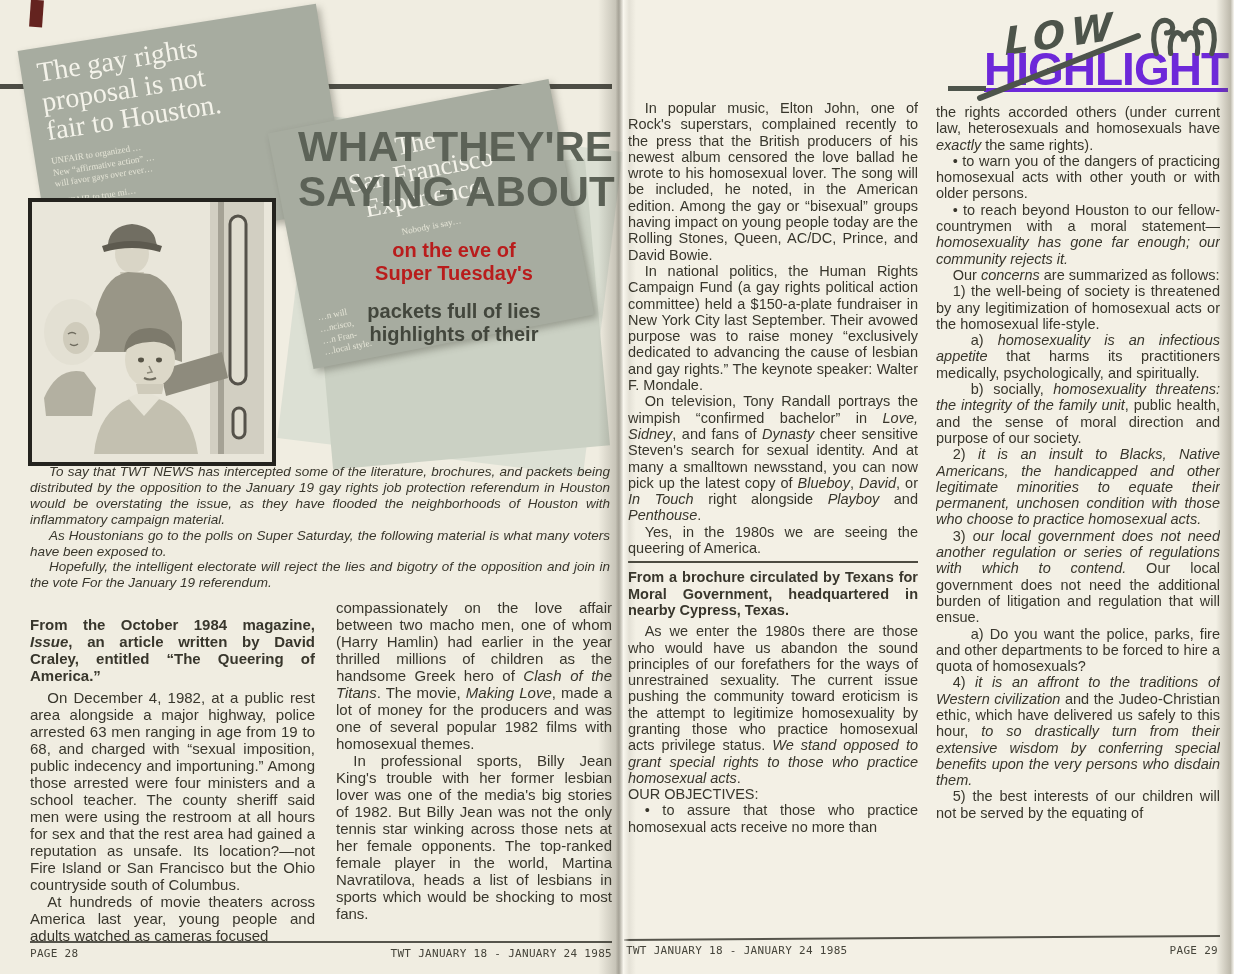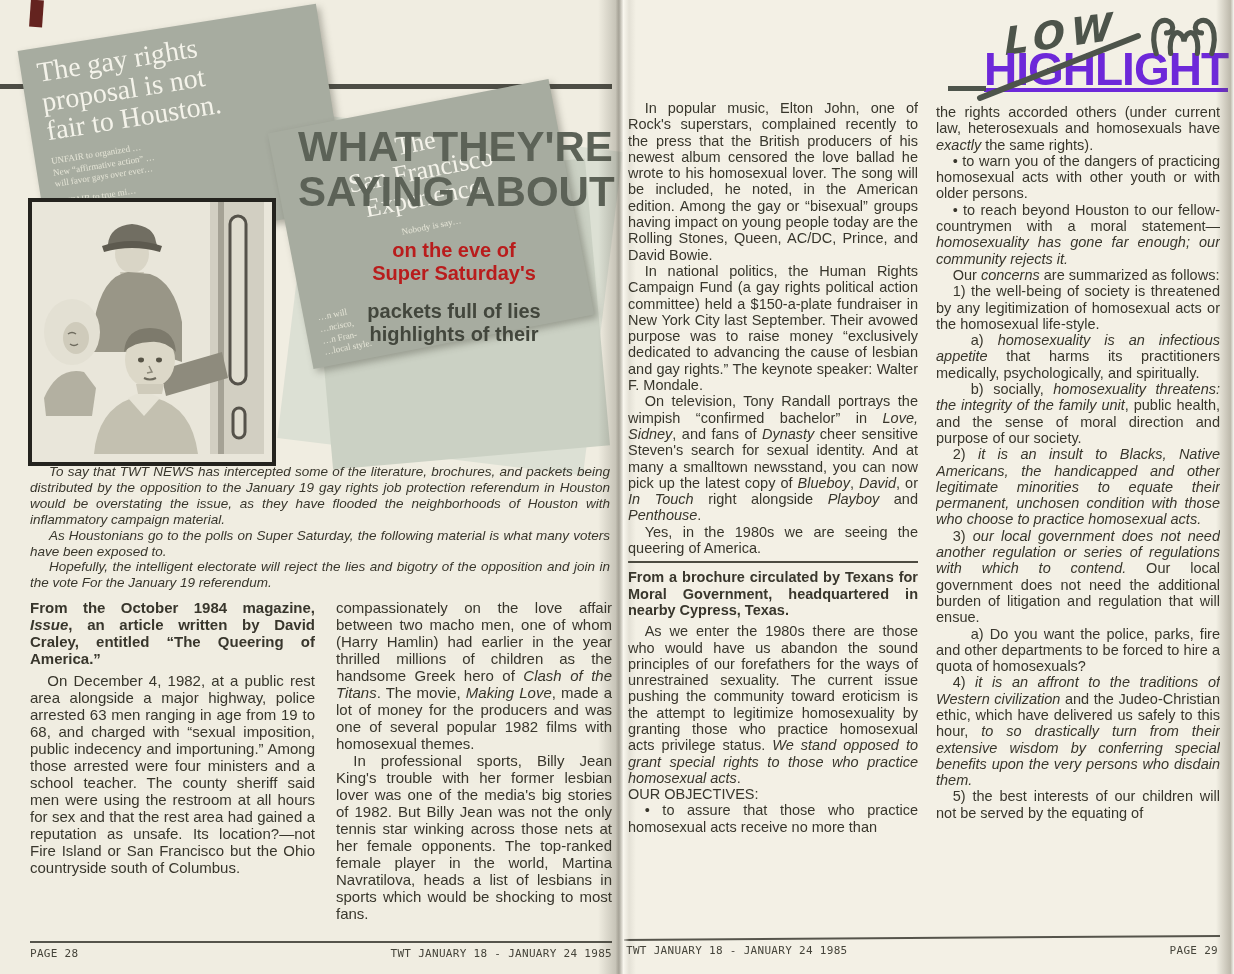--- a/index.html
+++ b/index.html
@@ -41,21 +41,21 @@
          text-align:justify;color:#38362c;z-index:6;}
   .intro p{margin:0;text-indent:1.4em;}
 
   .col{position:absolute;text-align:justify;color:#38362c;overflow:hidden;z-index:6;}
   .col p{margin:0;text-indent:1.15em;}
   .col p.lead{font-weight:700;text-indent:0;margin-bottom:5px;}
   .col p.noindent{text-indent:0;}
   .col p.indent2{text-indent:2.4em;}
   .col-left-page{font-size:15px;line-height:17px;}
   .col-right-page{font-size:14.5px;line-height:16.3px;}
-  .col1{left:30px;top:599px;width:285px;height:338px;}
+  .col1{left:30px;top:616px;width:285px;height:338px;}
   .col2{left:336px;top:599px;width:276px;height:338px;}
   .col3{left:628px;top:100px;width:290px;height:842px;}
   .col4{left:936px;top:104px;width:284px;height:838px;}
   .section-rule{height:2px;background:#4c4b41;margin:5px 0 6px 0;}
 
   .footer-rule{height:2px;background:#55544b;z-index:6;}
   .footer-text{font-family:"DejaVu Sans Mono",monospace;font-size:11px;color:#45443a;
                letter-spacing:.3px;z-index:6;white-space:nowrap;}
 
   
@@ -140,37 +140,38 @@
       <path d="M62,252 Q66,208 100,196 L112,200 L124,196 Q160,206 166,252 Z" fill="#c3c0b0"></path>
       <path d="M96,196 L112,214 L128,196 L120,192 L104,192 Z" fill="#e6e3d6"></path>
     </svg>
   </div>
 
   <div class="abs headline">
     <div class="hl-line">WHAT THEY'RE</div>
     <div class="hl-line">SAYING ABOUT</div>
     <div class="hl-sub">
       <div>on the eve of</div>
-      <div>Super Saturday's</div>
+      <div>Super Tuesday's</div>
     </div>
     <div class="hl-tag">
       <div>packets full of lies</div>
       <div>highlights of their</div>
     </div>
   </div>
 
   <div class="abs intro">
     <p>To say that TWT NEWS has intercepted some of the literature, brochures, and packets being distributed by the opposition to the January 19 gay rights job protection referendum in Houston would be overstating the issue, as they have flooded the neighborhoods of Houston with inflammatory campaign material.</p>
     <p>As Houstonians go to the polls on Super Saturday, the following material is what many voters have been exposed to.</p>
     <p>Hopefully, the intelligent electorate will reject the lies and bigotry of the opposition and join in the vote For the January 19 referendum.</p>
   </div>
 
   <div class="col col-left-page col1">
     <p class="lead">From the October 1984 magazine, <i>Issue</i>, an article written by David Craley, entitled “The Queering of America.”</p>
     <p>On December 4, 1982, at a public rest area alongside a major highway, police arrested 63 men ranging in age from 19 to 68, and charged with “sexual imposition, public indecency and importuning.” Among those arrested were four ministers and a school teacher. The county sheriff said men were using the restroom at all hours for sex and that the rest area had gained a reputation as unsafe. Its location?—not Fire Island or San Francisco but the Ohio countryside south of Columbus.</p>
+    <p>At hundreds of movie theaters across America last year, young people and adults watched as cameras focused</p>
   </div>
   <div class="col col-left-page col2">
     <p class="noindent">compassionately on the love affair between two macho men, one of whom (Harry Hamlin) had earlier in the year thrilled millions of children as the handsome Greek hero of <i>Clash of the Titans</i>. The movie, <i>Making Love</i>, made a lot of money for the producers and was one of several popular 1982 films with homosexual themes.</p>
     <p>In professional sports, Billy Jean King's trouble with her former lesbian lover was one of the media's big stories of 1982. But Billy Jean was not the only tennis star winking across those nets at her female opponents. The top-ranked female player in the world, Martina Navratilova, heads a list of lesbians in sports which would be shocking to most fans.</p>
   </div>
 
   <div class="abs footer-rule" style="left:30px;top:941px;width:582px;"></div>
   <div class="abs footer-text" style="left:30px;top:947px;">PAGE 28</div>
   <div class="abs footer-text" style="left:30px;top:947px;width:582px;text-align:right;">TWT JANUARY 18 - JANUARY 24 1985</div>
 

